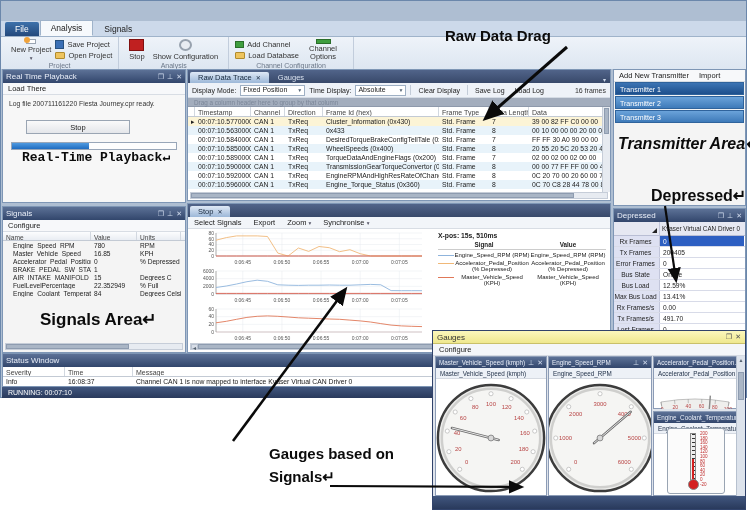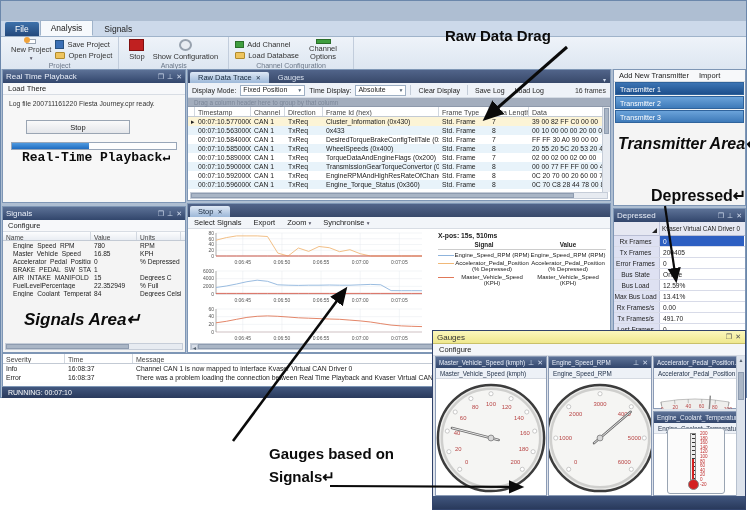--- a/index.html
+++ b/index.html
@@ -634,20 +634,23 @@
             <div class="tcell sval" style="width: 84px;">491.70</div>
           </div>
           <div class="trow">
             <div class="tcell slabel" style="width: 46px;">Lost Frames</div>
             <div class="tcell sval" style="width: 84px;">0</div>
           </div>
         </div>
     </div>
 
     <div class="panel sw">
+      <div class="ptitle">
+        <span>Status Window</span>
+      </div>
       <div class="thead" id="sw-head">
           <div class="trow">
             <div class="tcell" style="width: 62px;">Severity</div>
             <div class="tcell" style="width: 68px;">Time</div>
             <div class="tcell" style="width: 600px;">Message</div>
           </div>
         </div>
       <div id="sw-body">
           <div class="trow">
             <div class="tcell name" style="width: 62px;">Info</div>
@@ -807,21 +810,21 @@
           <div class="gvthumb"></div>
       </div>
     </div>
     <div class="gwfoot"></div>
   </div>
 
   <div class="ann" style="left:445px;top:27px;font-size:15px;">Raw Data Drag</div>
   <div class="ann" style="left:618px;top:134px;font-size:16px;font-style:italic;">Transmitter Area↵</div>
   <div class="ann" style="left:651px;top:186px;font-size:16px;">Depressed↵</div>
   <div class="ann" style="left:22px;top:149px;font-size:13px;font-family:Liberation Mono, monospace;">Real-Time Playback↵</div>
-  <div class="ann" style="left:24px;top:309px;font-size:17px;font-style:italic;">Signals Area↵</div>
+  <div class="ann" style="left:40px;top:309px;font-size:17px;">Signals Area↵</div>
   <div class="ann" style="left:269px;top:442px;font-size:15px;width:135px;white-space:normal;line-height:1.55;">Gauges based on Signals↵</div>
 
   <svg class="arrows">
     <defs>
       <marker id="ah" markerWidth="8" markerHeight="8" refX="5.5" refY="3" orient="auto">
         <path d="M0,0 L7,3 L0,6 z" fill="#0a0a0a"></path>
       </marker>
     </defs>
     <line x1="567" y1="47" x2="486" y2="118" stroke="#0a0a0a" stroke-width="3" marker-end="url(#ah)"></line>
     <line x1="665" y1="206" x2="676" y2="280" stroke="#0a0a0a" stroke-width="2.2" marker-end="url(#ah)"></line>

